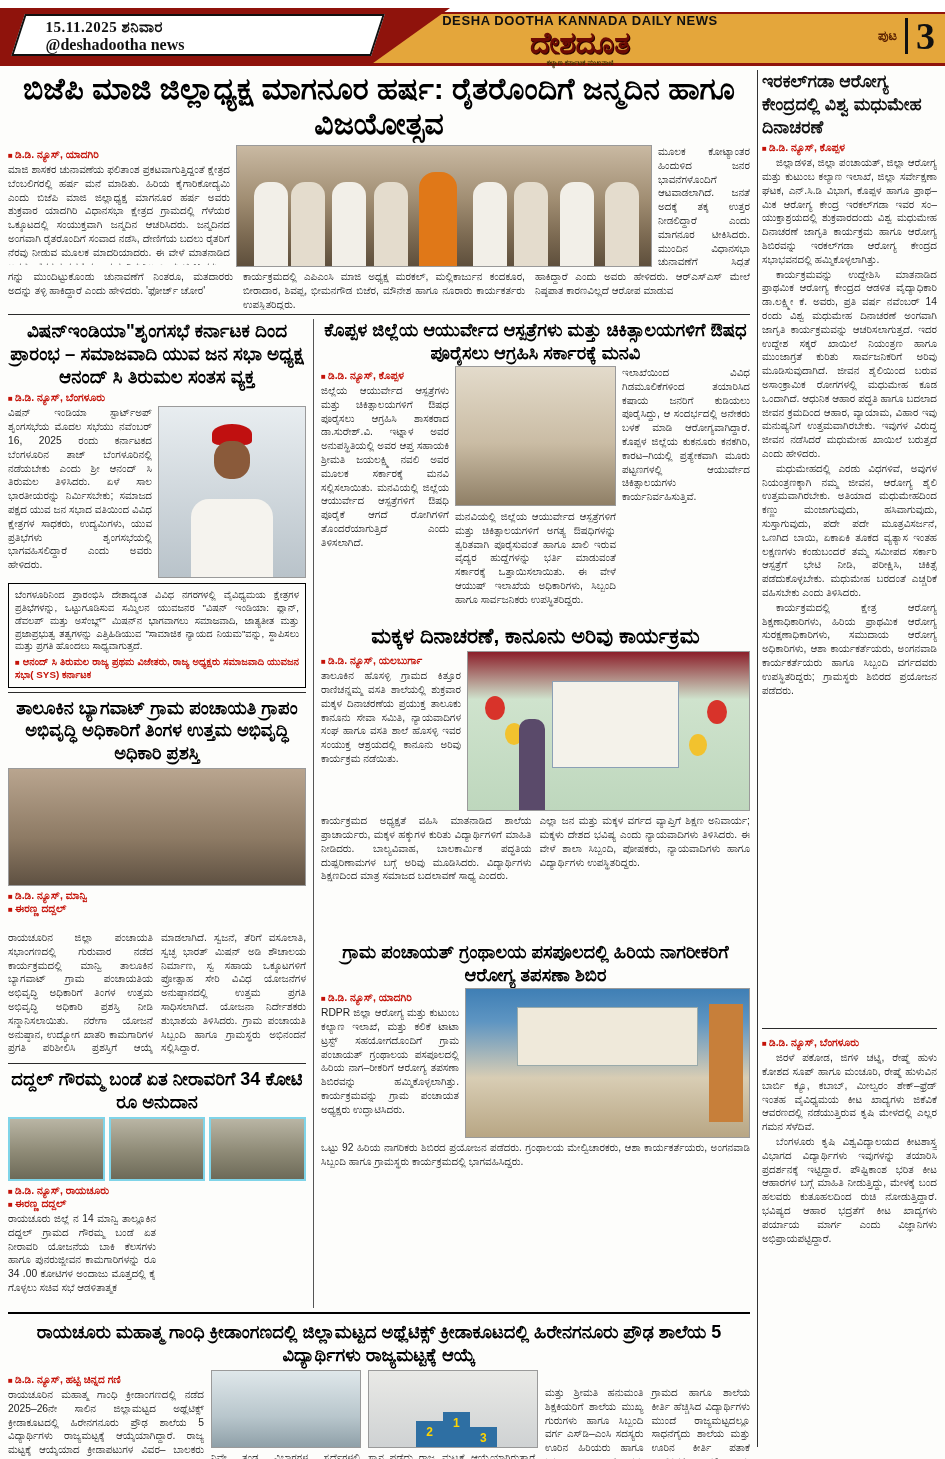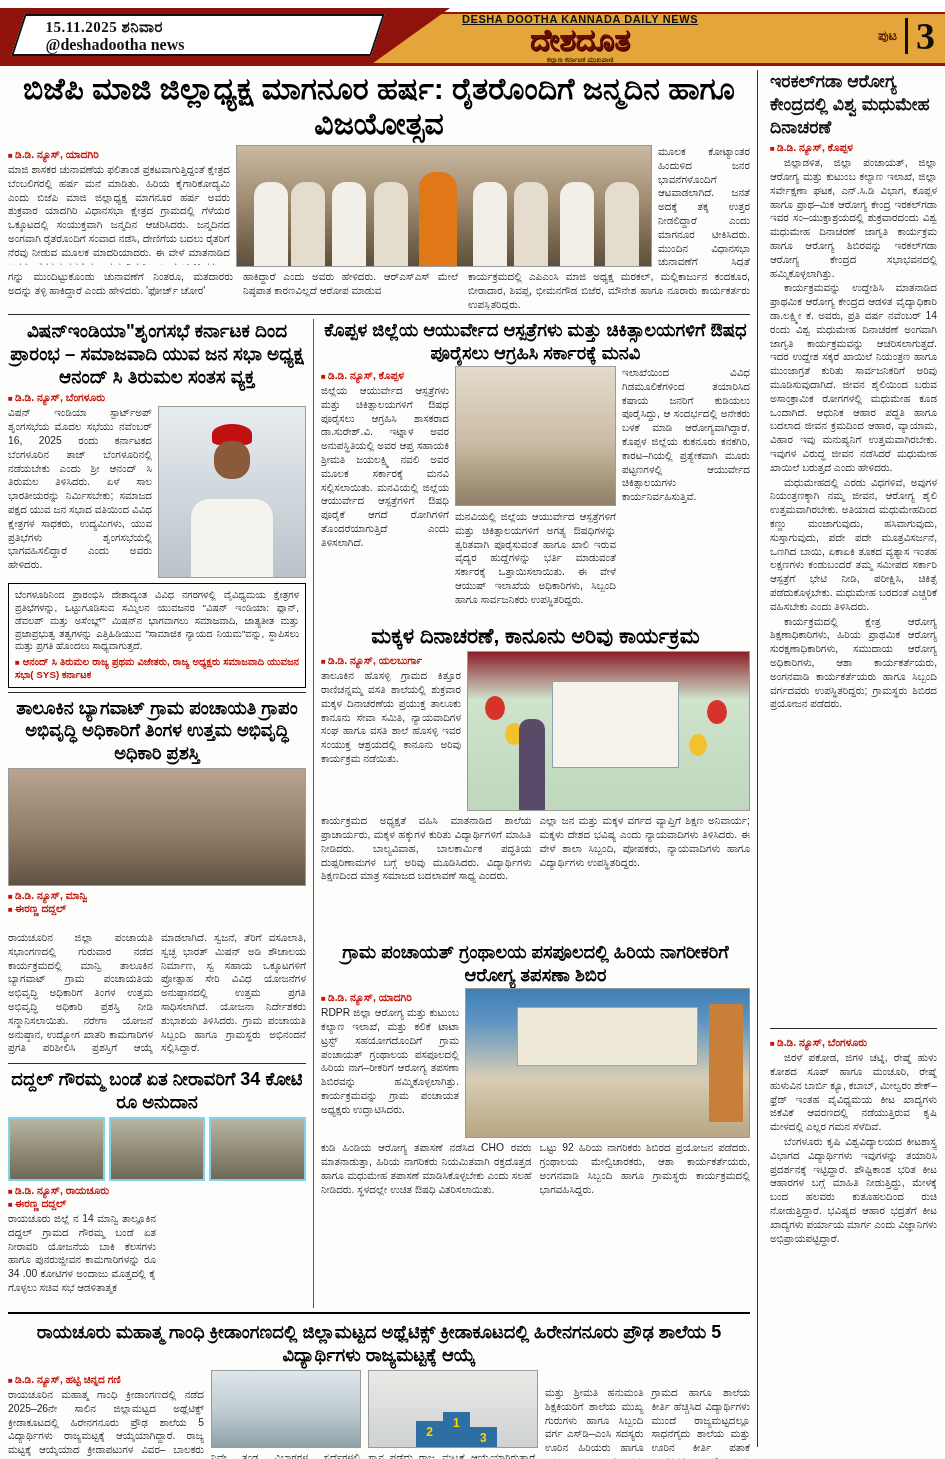--- a/index.html
+++ b/index.html
@@ -10,30 +10,30 @@
   }
   
   .header { position:relative; height:66px; background:#fff; }
   .header .goldband { position:absolute; left:0; right:0; top:12px; bottom:0; background:#e4a63b; border-top:2px solid #8f130c; border-bottom:3px solid #8f130c; }
   .header .maroon { position:absolute; left:0; top:8px; bottom:0; width:450px; background:#8f130c; clip-path:polygon(0 0,100% 0,82% 100%,0 100%); }
   .datebox { position:absolute; left:18px; top:14px; width:360px; height:42px; background:#fff; border:2px solid #111; transform:skewX(-18deg); padding:3px 10px 3px 26px; }
   .datebox .inner { transform:skewX(18deg); }
   .datebox .date { font-family:"Liberation Serif", serif; font-weight:bold; font-size:15px; color:#111; letter-spacing:.5px; }
   .datebox .handle { font-family:"Liberation Serif", serif; font-weight:bold; font-size:16px; color:#111; }
   .masthead { position:absolute; left:430px; top:13px; width:300px; text-align:center; }
-  .masthead .tagline { font-size:11px; font-weight:bold; letter-spacing:.6px; color:#111;text-decoration:underline; }
+  .masthead .tagline { font-size:13px; font-weight:bold; letter-spacing:.6px; color:#111; }
   .masthead .title { font-family:"Liberation Serif", serif; font-weight:bold; font-size:30px; line-height:1.0; color:#6d0b04; text-shadow:1px 1px 0 #2a0200; }
   .masthead .subtitle { font-size:7px; font-weight:bold; color:#3a2b00; margin-top:1px; }
   .pagebox { position:absolute; right:10px; top:18px; display:flex; align-items:center; gap:8px; }
   .pagebox .pglabel { font-size:13px; font-weight:bold; color:#5a2000; }
   .pagebox .pgnum { font-family:"Liberation Serif", serif; font-size:38px; font-weight:bold; color:#111; border-left:3px solid #111; padding-left:8px; line-height:.95; }
   
   .page { display:flex; padding:4px 8px 0 8px; gap:7px; height:1381px; }
   .main { width:742px; display:flex; flex-direction:column; }
-  .sidecol { flex:1; border-left:1.5px solid #333; padding-left:12px; display:flex; flex-direction:column; }
+  .sidecol { flex:1; border-left:1.5px solid #333; padding-left:4px; display:flex; flex-direction:column; }
   
   h1.head { font-weight:bold; color:#000; text-align:center; }
   h2.head { font-weight:bold; color:#000; text-align:center; }
   .byline { color:#c41208; font-weight:bold; font-size:10.5px; margin:3px 0 2px 0; }
   .byline::before { content:"■ "; font-size:8px; }
   .body-txt { font-size:10.3px; line-height:1.34; text-align:justify; color:#1c1c1c; overflow:hidden; }
   .hr { border-top:1.2px solid #2b2b2b; margin:4px 0; }
   .hr-double { border-top:1.5px solid #000; border-bottom:1.5px solid #000; height:5px; margin:4px 0; }
   .photo { position:relative; overflow:hidden; border:1px solid #9a9a9a; }
   
@@ -122,22 +122,22 @@
             <div class="fig d" style="left:67%"></div>
           <div class="fig" style="left:78%"></div>
             <div class="fig d" style="left:89%"></div>
         </div>
         <div style="width:92px;">
           <div class="body-txt" style="height:122px;">ಮೂಲಕ ಕೋಟ್ಯಾಂತರ ಹಿಂದುಳಿದ ಜನರ ಭಾವನೆಗಳೊಂದಿಗೆ ಆಟವಾಡಲಾಗಿದೆ. ಜನತೆ ಅದಕ್ಕೆ ತಕ್ಕ ಉತ್ತರ ನೀಡಲಿದ್ದಾರೆ ಎಂದು ಮಾಗನೂರ ಟೀಕಿಸಿದರು. ಮುಂದಿನ ವಿಧಾನಸಭಾ ಚುನಾವಣೆಗೆ ಸಿದ್ಧತೆ ನಡೆಸುತ್ತಿದ್ದು, ರಾಷ್ಟ್ರವ್ಯಾಪಿ ಬಲವಾದ ಪಕ್ಷವಾಗಿ ಹೊರಹೊಮ್ಮಲಿದೆ ಎಂದು ವಿಶ್ವಾಸ ವ್ಯಕ್ತಪಡಿಸಿದರು.</div>
         </div>
       </div>
       <div class="capRow">
         <div class="body-txt" style="width:225px; height:40px;">ಗನ್ನು ಮುಂದಿಟ್ಟುಕೊಂಡು ಚುನಾವಣೆಗೆ ನಿಂತರೂ, ಮತದಾರರು ಅದನ್ನು ತಳ್ಳಿ ಹಾಕಿದ್ದಾರೆ ಎಂದು ಹೇಳಿದರು. 'ಫೋರ್ಜ್ ಚೋರ'</div>
+        <div class="body-txt" style="flex:1; height:40px;">ಕಾರ್ಯಕ್ರಮದಲ್ಲಿ ಎಪಿಎಂಸಿ ಮಾಜಿ ಅಧ್ಯಕ್ಷ ಮರಕಲ್, ಮಲ್ಲಿಕಾರ್ಜುನ ಕಂದಕೂರ, ಬೀರಾದಾರ, ಶಿವಪ್ಪ, ಭೀಮನಗೌಡ ಬಿಜೆರ, ಮೌನೇಶ ಹಾಗೂ ನೂರಾರು ಕಾರ್ಯಕರ್ತರು ಉಪಸ್ಥಿತರಿದ್ದರು.</div>
         <div class="body-txt" style="width:215px; height:40px;">ಹಾಕಿದ್ದಾರೆ ಎಂದು ಅವರು ಹೇಳಿದರು. ಆರ್‌ಎಸ್‌ಎಸ್ ಮೇಲೆ ನಿಷ್ಠಪಾತ ಕಾರಣವಿಲ್ಲದೆ ಆರೋಪ ಮಾಡುವ</div>
-        <div class="body-txt" style="flex:1; height:40px;">ಕಾರ್ಯಕ್ರಮದಲ್ಲಿ ಎಪಿಎಂಸಿ ಮಾಜಿ ಅಧ್ಯಕ್ಷ ಮರಕಲ್, ಮಲ್ಲಿಕಾರ್ಜುನ ಕಂದಕೂರ, ಬೀರಾದಾರ, ಶಿವಪ್ಪ, ಭೀಮನಗೌಡ ಬಿಜೆರ, ಮೌನೇಶ ಹಾಗೂ ನೂರಾರು ಕಾರ್ಯಕರ್ತರು ಉಪಸ್ಥಿತರಿದ್ದರು.</div>
       </div>
     </div>
 
     <div class="hr"></div>
 
     <div class="row2">
       <div class="leftstack">
 
         <div class="art-vision">
           <h2 class="head">ವಿಷನ್‌ಇಂಡಿಯಾ"ಶೃಂಗಸಭೆ ಕರ್ನಾಟಕ ದಿಂದ ಪ್ರಾರಂಭ – ಸಮಾಜವಾದಿ ಯುವ ಜನ ಸಭಾ ಅಧ್ಯಕ್ಷ ಆನಂದ್ ಸಿ ತಿರುಮಲ ಸಂತಸ ವ್ಯಕ್ತ</h2>
@@ -236,21 +236,20 @@
             <div style="width:138px;">
               <div class="byline">ಡಿ.ಡಿ. ನ್ಯೂಸ್, ಯಾದಗಿರಿ</div>
               <div class="body-txt" style="height:128px;">RDPR ಜಿಲ್ಲಾ ಆರೋಗ್ಯ ಮತ್ತು ಕುಟುಂಬ ಕಲ್ಯಾಣ ಇಲಾಖೆ, ಮತ್ತು ಕಲಿಕೆ ಟಾಟಾ ಟ್ರಸ್ಟ್ ಸಹಯೋಗದೊಂದಿಗೆ ಗ್ರಾಮ ಪಂಚಾಯತ್ ಗ್ರಂಥಾಲಯ ಪಸಪೂಲದಲ್ಲಿ ಹಿರಿಯ ನಾಗ–ರೀಕರಿಗೆ ಆರೋಗ್ಯ ತಪಸಣಾ ಶಿಬಿರವನ್ನು ಹಮ್ಮಿಕೊಳ್ಳಲಾಗಿತ್ತು. ಕಾರ್ಯಕ್ರಮವನ್ನು ಗ್ರಾಮ ಪಂಚಾಯತ ಅಧ್ಯಕ್ಷರು ಉದ್ಘಾಟಿಸಿದರು.</div>
             </div>
             <div class="photo ph-library" style="flex:1; height:150px;">
               <div style="position:absolute;left:18%;top:12%;width:64%;height:40%;background:#efe9da;border:1px solid #9aa;"></div>
               <div style="position:absolute;right:2%;top:10%;width:12%;height:80%;background:#c77f3a;"></div>
             </div>
           </div>
           <div style="display:flex; gap:8px; margin-top:3px;">
-            <div class="body-txt" style="flex:1; height:84px;">ಕುಡಿ ಹಿಂಡಿಯ ಆರೋಗ್ಯ ತಪಾಸಣೆ ನಡೆಸಿದ CHO ರವರು ಮಾತನಾಡುತ್ತಾ, ಹಿರಿಯ ನಾಗರಿಕರು ನಿಯಮಿತವಾಗಿ ರಕ್ತದೊತ್ತಡ ಹಾಗೂ ಮಧುಮೇಹ ತಪಾಸಣೆ ಮಾಡಿಸಿಕೊಳ್ಳಬೇಕು ಎಂದು ಸಲಹೆ ನೀಡಿದರು. ಸ್ಥಳದಲ್ಲೇ ಉಚಿತ ಔಷಧಿ ವಿತರಿಸಲಾಯಿತು.</div>
             <div class="body-txt" style="flex:1; height:84px;">ಒಟ್ಟು 92 ಹಿರಿಯ ನಾಗರಿಕರು ಶಿಬಿರದ ಪ್ರಯೋಜನ ಪಡೆದರು. ಗ್ರಂಥಾಲಯ ಮೇಲ್ವಿಚಾರಕರು, ಆಶಾ ಕಾರ್ಯಕರ್ತೆಯರು, ಅಂಗನವಾಡಿ ಸಿಬ್ಬಂದಿ ಹಾಗೂ ಗ್ರಾಮಸ್ಥರು ಕಾರ್ಯಕ್ರಮದಲ್ಲಿ ಭಾಗವಹಿಸಿದ್ದರು.</div>
           </div>
         </div>
       </div>
     </div>
 
     <div class="hr-double"></div>
 
     <div class="art-bottom">
       <h1 class="head">ರಾಯಚೂರು ಮಹಾತ್ಮ ಗಾಂಧಿ ಕ್ರೀಡಾಂಗಣದಲ್ಲಿ ಜಿಲ್ಲಾಮಟ್ಟದ ಅಥ್ಲೆಟಿಕ್ಸ್ ಕ್ರೀಡಾಕೂಟದಲ್ಲಿ ಹಿರೇನಗನೂರು ಪ್ರೌಢ ಶಾಲೆಯ 5 ವಿದ್ಯಾರ್ಥಿಗಳು ರಾಜ್ಯಮಟ್ಟಕ್ಕೆ ಆಯ್ಕೆ</h1>

